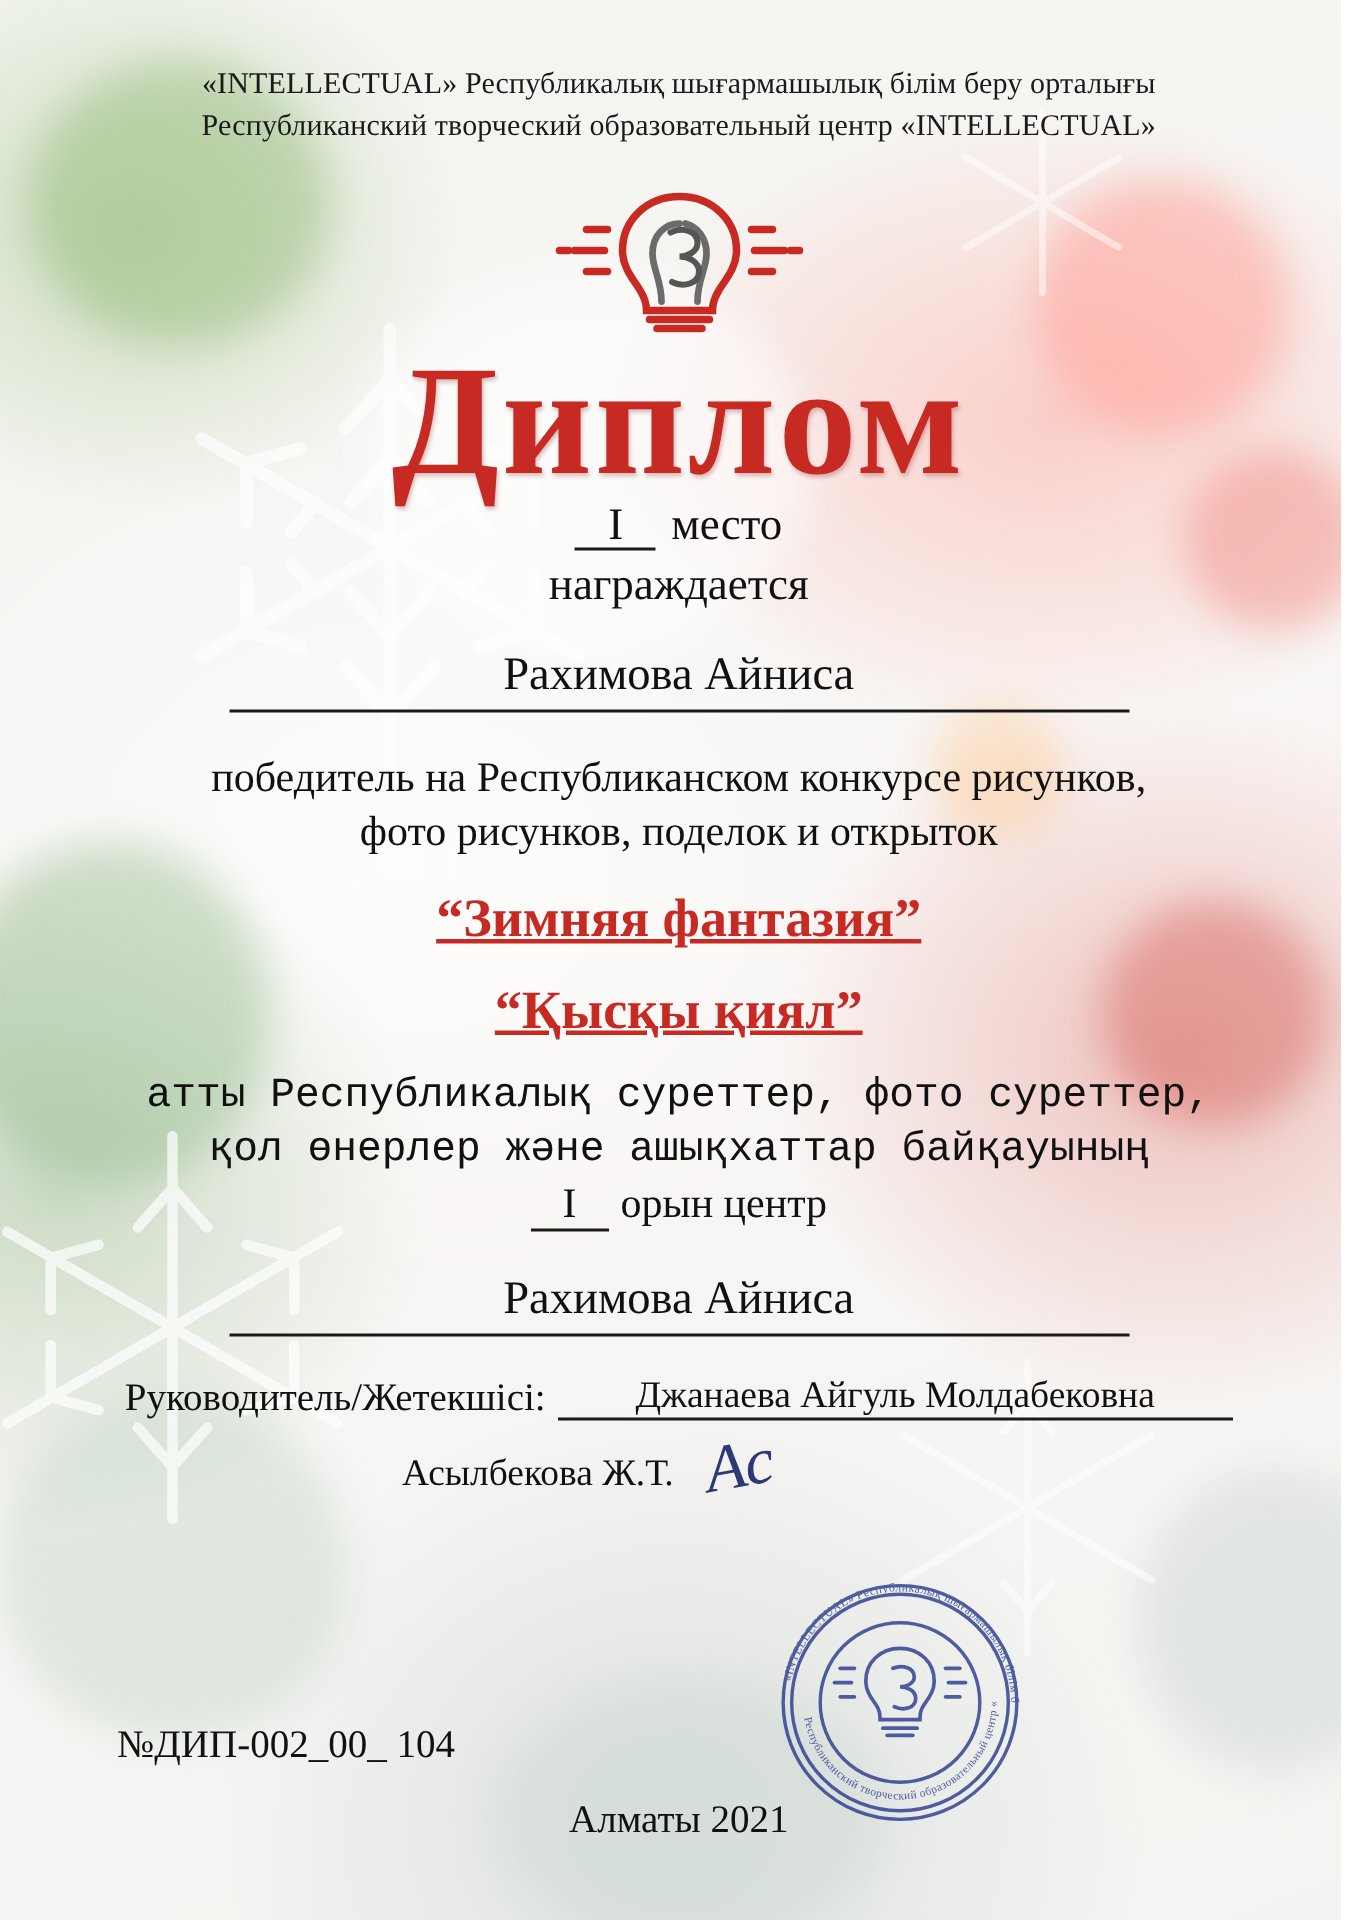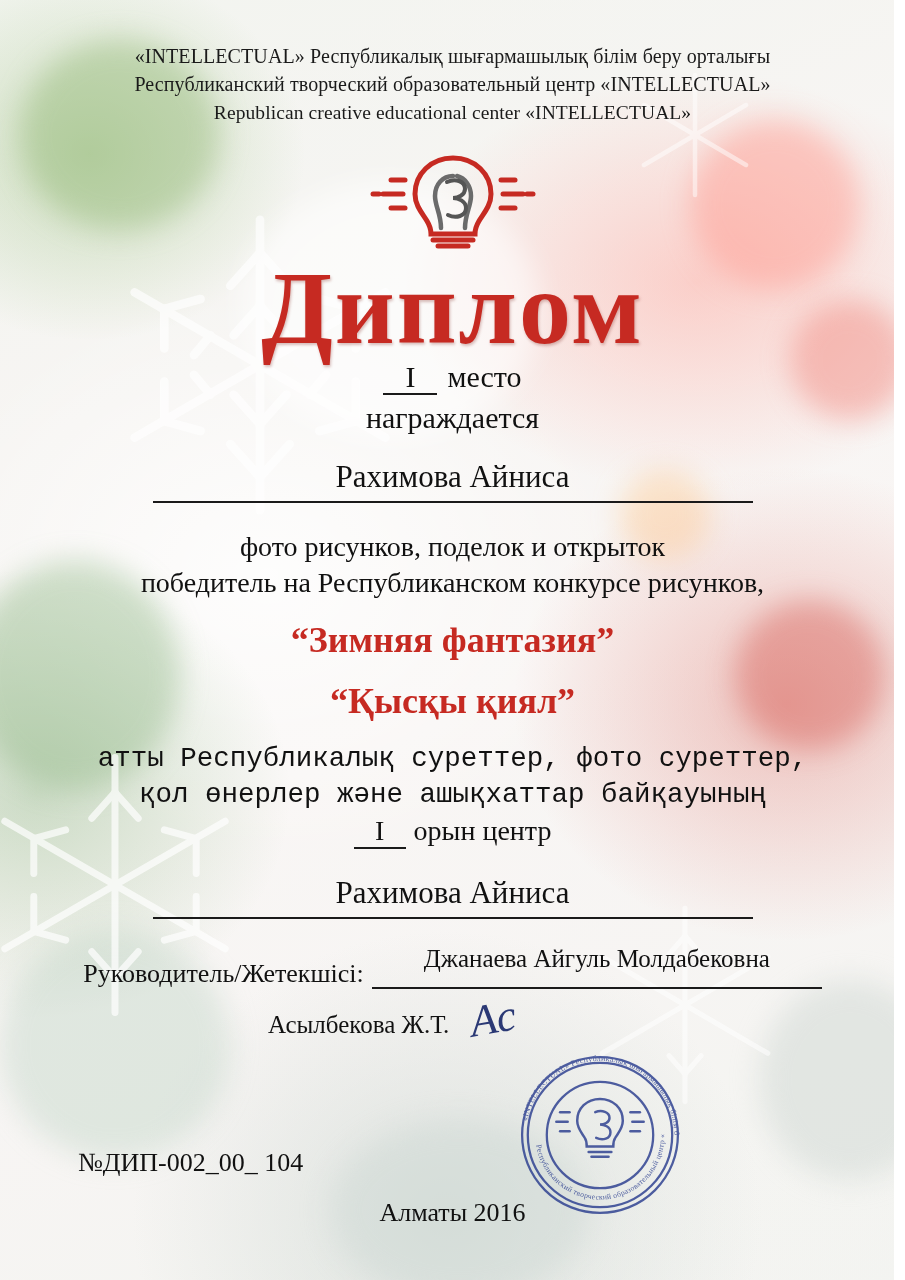--- a/index.html
+++ b/index.html
@@ -114,20 +114,21 @@
     font-size: 28px;
     line-height: 1.28;
     color: #111;
   }
 
   .contest-ru, .contest-kz {
     color: #c62a22;
     font-weight: bold;
     font-size: 36px;
     line-height: 1.2;
+    text-decoration: underline;
   }
   .contest-ru { margin-top: 18px; }
   .contest-kz { margin-top: 18px; }
 
   .desc-kz {
     margin-top: 18px;
     font-size: 27.5px;
     line-height: 1.3;
     color: #111;
     font-family: Liberation Mono, monospace;
@@ -161,21 +162,21 @@
     align-items: flex-end;
     justify-content: center;
     font-size: 26px;
     color: #111;
   }
   .supervisor-label { white-space: nowrap; }
   .supervisor-value {
     margin-left: 8px;
     width: 450px;
     border-bottom: 2px solid #1a1a1a;
-    padding-bottom: 14px;
+    padding-bottom: 0;
     text-align: center;
     font-size: 25px;
   }
 
   .signer-row {
     margin-top: 18px;
     position: relative;
     font-size: 25px;
     color: #111;
     height: 52px;
@@ -312,21 +313,20 @@
       <line x1="16" y1="30" x2="84" y2="70"></line>
       <line x1="16" y1="70" x2="84" y2="30"></line>
     </g>
   </svg>
 
   <div class="content">
 
     <div class="header">
       <div>«INTELLECTUAL» Республикалық шығармашылық білім беру орталығы</div>
       <div>Республиканский творческий образовательный центр «INTELLECTUAL»</div>
-      <div class="hdr-en">Republican creative educational center «INTELLECTUAL»</div>
     </div>
 
     <div class="bulb-wrap">
       <svg width="200" height="100" viewBox="0 0 200 100">
         <g fill="none" stroke="#c62a22" stroke-width="5" stroke-linecap="round">
 
           <path d="M100 8 C78 8 62 24 62 44 C62 56 70 64 74 71 C77 76 78 80 78 84 L122 84 C122 80 123 76 126 71 C130 64 138 56 138 44 C138 24 122 8 100 8 Z"></path>
           <line x1="80" y1="90" x2="120" y2="90"></line>
           <line x1="85" y1="96" x2="115" y2="96"></line>
 
@@ -355,22 +355,22 @@
 
     <div class="place-line">
       <span class="place-num">I</span><span>место</span>
     </div>
 
     <div class="awarded">награждается</div>
 
     <div class="name-line">Рахимова Айниса</div>
 
     <div class="desc">
+      <div>победитель на Республиканском конкурсе рисунков,</div>
       <div>фото рисунков, поделок и открыток</div>
-      <div>победитель на Республиканском конкурсе рисунков,</div>
     </div>
 
     <div class="contest-ru">“Зимняя фантазия”</div>
     <div class="contest-kz">“Қысқы қиял”</div>
 
     <div class="desc-kz">
       <div>атты Республикалық суреттер, фото суреттер,</div>
       <div>қол өнерлер және ашықхаттар байқауының</div>
     </div>
 
@@ -384,21 +384,21 @@
       <span class="supervisor-label">Руководитель/Жетекшісі:</span>
       <span class="supervisor-value">Джанаева Айгуль Молдабековна</span>
     </div>
 
     <div class="signer-row">
       <span class="signer-name">Асылбекова Ж.Т.</span>
       <span class="signature">Ас</span>
     </div>
 
     <div class="doc-number">№ДИП-002_00_ 104</div>
-    <div class="city-year">Алматы 2016</div>
+    <div class="city-year">Алматы 2021</div>
   </div>
 
   <svg class="stamp" viewBox="0 0 200 200">
     <defs>
       <path id="stampTop" d="M 100,100 m -78,0 a 78,78 0 1,1 156,0" fill="none"></path>
       <path id="stampBottom" d="M 100,100 m -68,0 a 68,68 0 1,0 136,0" fill="none"></path>
     </defs>
     <g stroke="#2a3d8f" fill="none" stroke-width="2.4">
       <circle cx="100" cy="100" r="82"></circle>
       <circle cx="100" cy="100" r="76"></circle>

